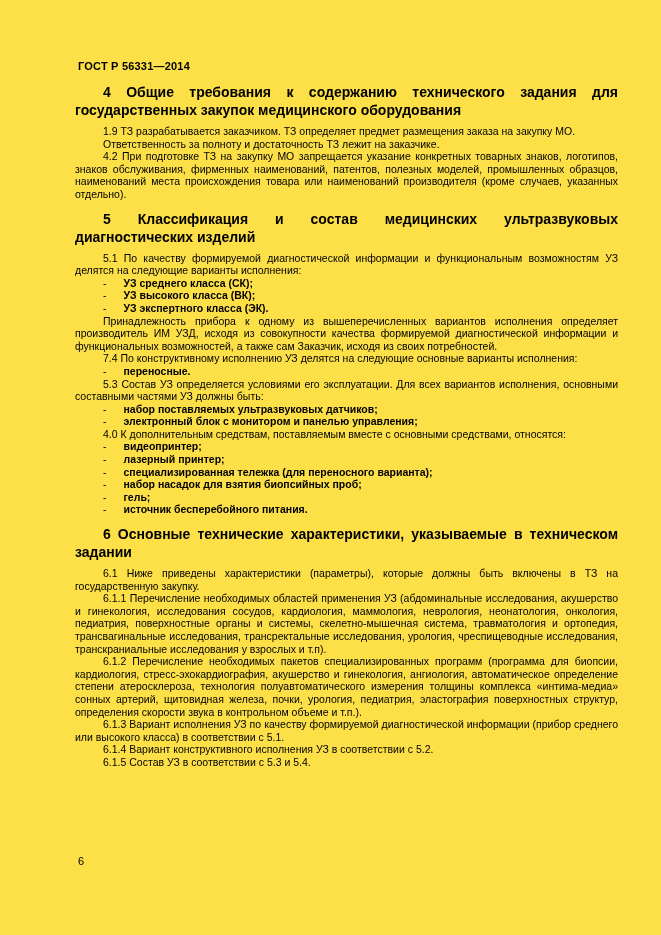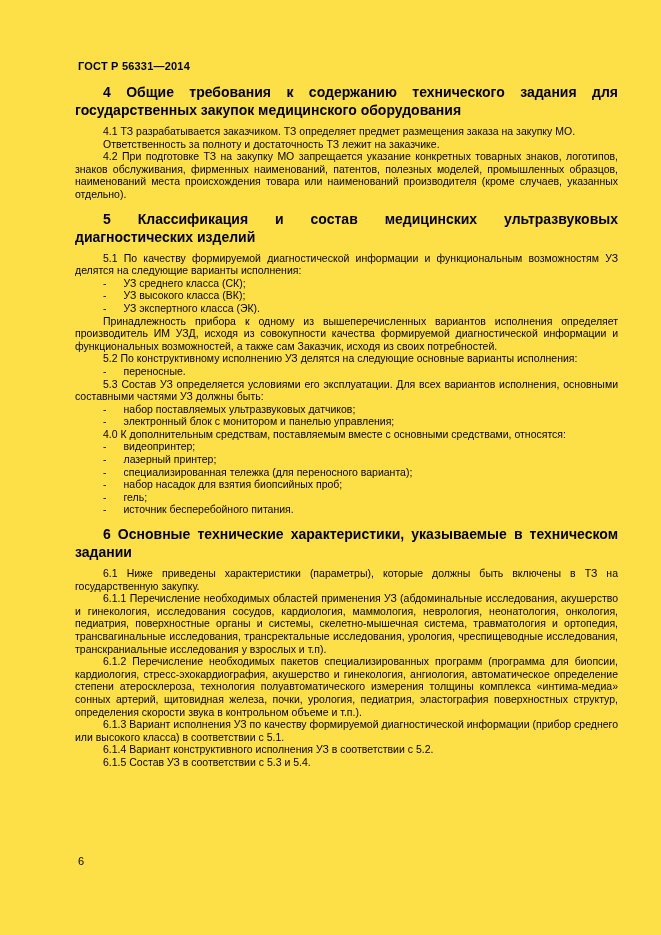--- a/index.html
+++ b/index.html
@@ -48,46 +48,47 @@
     text-indent: 28px;
   }
   .doc-body .item {
     font-size: 10.5px;
     line-height: 12.6px;
     text-align: justify;
     text-indent: 28px;
   }
   .doc-body .item .item-text {
     padding-left: 17px;
+    font-weight: bold;
   }
   .page-number {
     position: absolute;
     left: 78px;
     top: 855px;
     font-size: 11px;
   }
 </style>
 </head>
 <body>
 
 <div class="page">
   <div class="doc-header">ГОСТ Р 56331—2014</div>
 
   <div class="doc-body">
       <div class="heading">4 Общие требования к содержанию технического задания для государственных закупок медицинского оборудования</div>
-      <div class="para">4.1 ТЗ разрабатывается заказчиком. ТЗ определяет предмет размещения заказа на закупку МО.</div>
+      <div class="para">1.9 ТЗ разрабатывается заказчиком. ТЗ определяет предмет размещения заказа на закупку МО.</div>
       <div class="para">Ответственность за полноту и достаточность ТЗ лежит на заказчике.</div>
       <div class="para">4.2 При подготовке ТЗ на закупку МО запрещается указание конкретных товарных знаков, логотипов, знаков обслуживания, фирменных наименований, патентов, полезных моделей, промышленных образцов, наименований места происхождения товара или наименований производителя (кроме случаев, указанных отдельно).</div>
       <div class="heading">5 Классификация и состав медицинских ультразвуковых диагностических изделий</div>
       <div class="para">5.1 По качеству формируемой диагностической информации и функциональным возможностям УЗ делятся на следующие варианты исполнения:</div>
       <div class="item"><span class="dash">-</span><span class="item-text">УЗ среднего класса (СК);</span></div>
       <div class="item"><span class="dash">-</span><span class="item-text">УЗ высокого класса (ВК);</span></div>
       <div class="item"><span class="dash">-</span><span class="item-text">УЗ экспертного класса (ЭК).</span></div>
       <div class="para">Принадлежность прибора к одному из вышеперечисленных вариантов исполнения определяет производитель ИМ УЗД, исходя из совокупности качества формируемой диагностической информации и функциональных возможностей, а также сам Заказчик, исходя из своих потребностей.</div>
-      <div class="para">5.2 По конструктивному исполнению УЗ делятся на следующие основные варианты исполнения:</div>
+      <div class="para">7.4 По конструктивному исполнению УЗ делятся на следующие основные варианты исполнения:</div>
       <div class="item"><span class="dash">-</span><span class="item-text">переносные.</span></div>
       <div class="para">5.3 Состав УЗ определяется условиями его эксплуатации. Для всех вариантов исполнения, основными составными частями УЗ должны быть:</div>
       <div class="item"><span class="dash">-</span><span class="item-text">набор поставляемых ультразвуковых датчиков;</span></div>
       <div class="item"><span class="dash">-</span><span class="item-text">электронный блок с монитором и панелью управления;</span></div>
       <div class="para">4.0 К дополнительным средствам, поставляемым вместе с основными средствами, относятся:</div>
       <div class="item"><span class="dash">-</span><span class="item-text">видеопринтер;</span></div>
       <div class="item"><span class="dash">-</span><span class="item-text">лазерный принтер;</span></div>
       <div class="item"><span class="dash">-</span><span class="item-text">специализированная тележка (для переносного варианта);</span></div>
       <div class="item"><span class="dash">-</span><span class="item-text">набор насадок для взятия биопсийных проб;</span></div>
       <div class="item"><span class="dash">-</span><span class="item-text">гель;</span></div>

